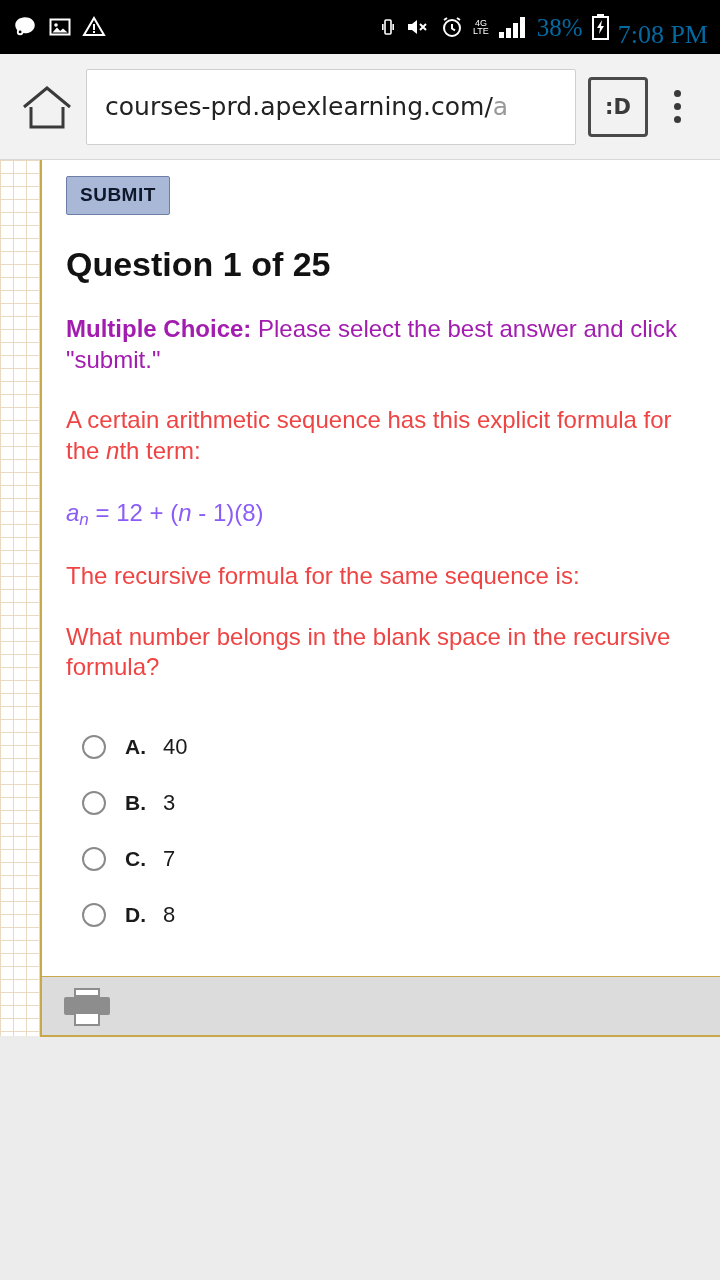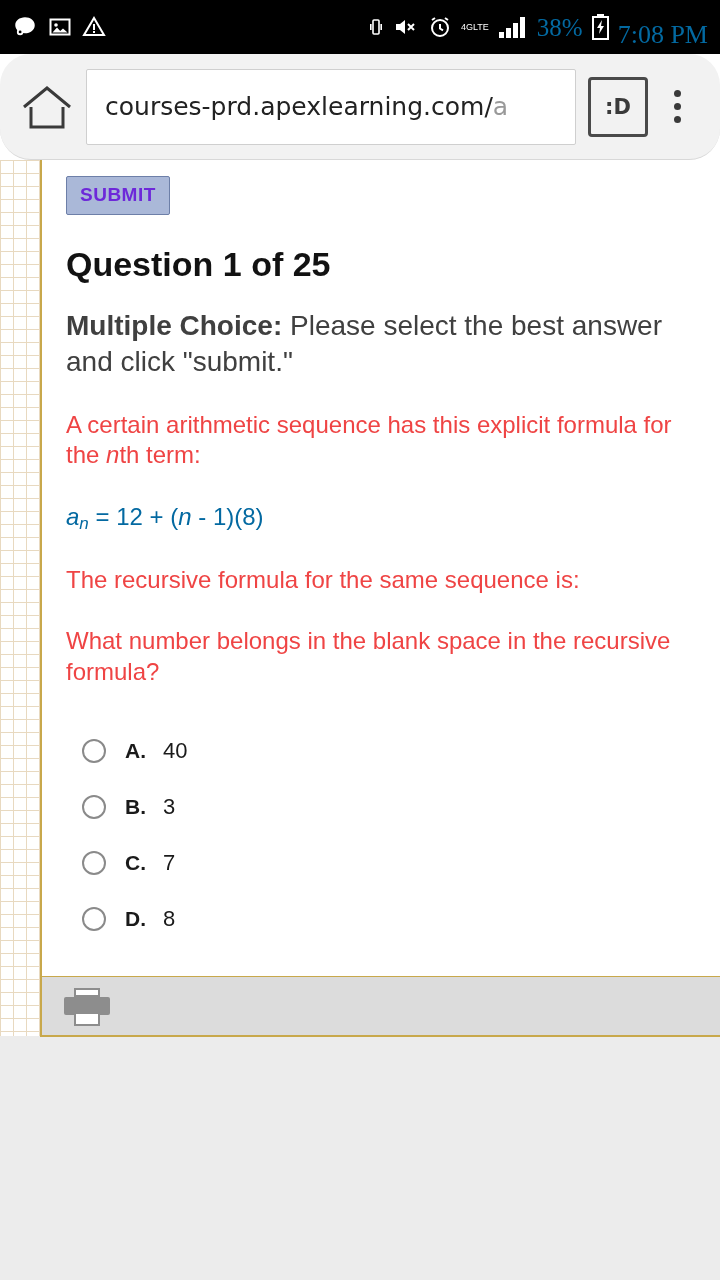--- a/index.html
+++ b/index.html
@@ -52,35 +52,34 @@
     line-height: 1;
   }
   .clock-text { font-size: 26px; margin-top: 16px; }
   .net-label {
     font-size: 9px;
     line-height: 8px;
     text-align: center;
     color: #fff;
     font-family: "Liberation Sans", sans-serif;
   }
-  .net-stack { display: flex; flex-direction: row; align-items: center; }
+  .net-stack { display: flex; flex-direction: column; align-items: center; }
 
   
   .browser-bar {
     position: absolute;
     left: 0; top: 54px;
     width: 720px;
     height: 106px;
     background: #f2f2f2;
     display: flex;
     align-items: center;
     box-sizing: border-box;
     padding: 0 14px;
     border-bottom: 1px solid #d8d8d8;
-    border-radius: 31px;
   }
   .home-btn {
     width: 66px; height: 66px;
     display: flex; align-items: center; justify-content: center;
     flex: 0 0 auto;
   }
   .url-box {
     flex: 1 1 auto;
     height: 76px;
     margin: 0 6px;
@@ -173,56 +172,56 @@
     width: 680px;
     height: 2px;
     background: #c8a84b;
   }
 
   .submit-btn {
     margin: 16px 0 0 24px;
     display: inline-block;
     background: #aab8d8;
     border: 1px solid #6d7fa8;
-    color: #6d28d9;
+    color: #0f172a;
     font-size: 19px;
     font-weight: bold;
     letter-spacing: 0.5px;
     padding: 7px 13px 8px 13px;
     border-radius: 2px;
     font-family: "Liberation Sans", sans-serif;
   }
 
   .q-body {
     padding: 0 35px 0 24px;
     box-sizing: border-box;
   }
   .q-title {
     font-size: 34px;
     font-weight: bold;
     color: #121212;
     margin: 30px 0 0 0;
     font-family: "Liberation Sans", sans-serif;
   }
   .q-instr {
-    font-size: 28px;
-    color: #404040;
-    margin: 24px 0 0 0;
+    font-size: 24px;
+    color: #a21caf;
+    margin: 30px 0 0 0;
     line-height: 1.28;
   }
   .q-instr b { font-weight: bold; }
   .q-para {
     font-size: 24px;
     color: #ef4444;
     margin: 30px 0 0 0;
     line-height: 1.28;
   }
   .q-formula {
     font-size: 24px;
-    color: #0369a1;
+    color: #8b5cf6;
     margin: 30px 0 0 0;
     line-height: 1.3;
   }
   .ital { font-style: italic; }
   .sub { font-size: 17px; font-style: italic; vertical-align: -4px; }
   .blank {
     display: inline-block;
     width: 78px;
     border-bottom: 2px solid #1a1a1a;
     margin-left: 12px;

